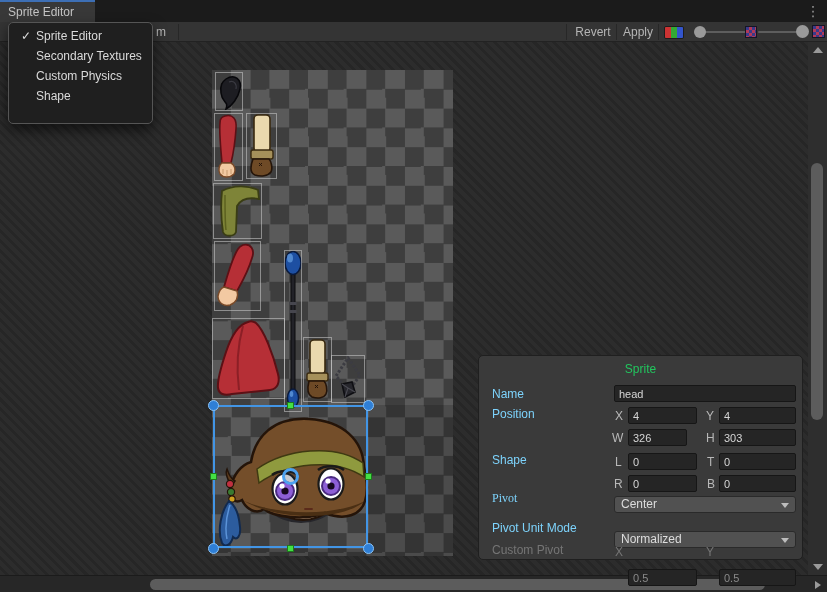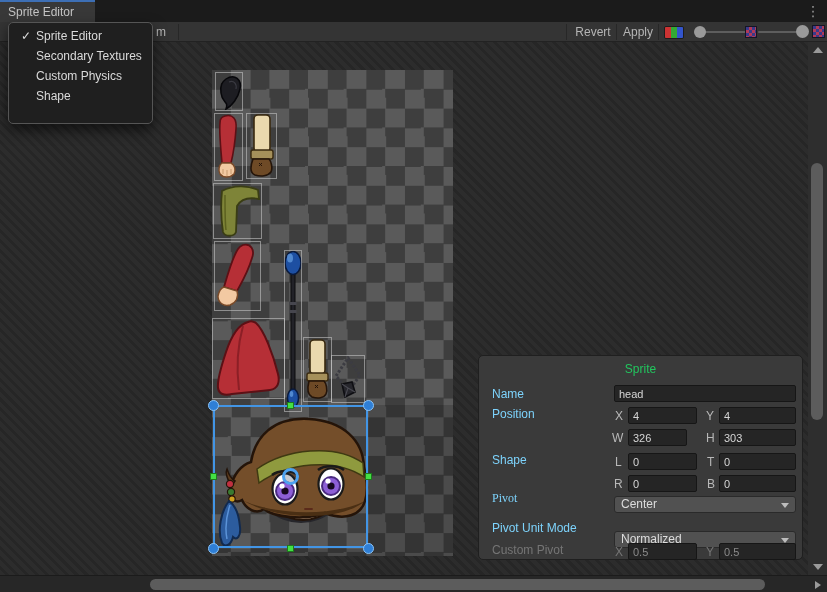--- a/index.html
+++ b/index.html
@@ -64,21 +64,21 @@
   .menu-item.highlighted { background:#1f6dc9; color:#ffffff; }
   
   .panel { position:absolute; left:478px; top:355px; width:325px; height:205px;
     background:#3a3a3a; border:1px solid #1f1f1f; border-radius:5px; z-index:20; }
   .panel-title { position:absolute; left:0; top:6px; width:100%; text-align:center; color:#22c55e; }
   .prow-label { position:absolute; left:13px; color:#7dd3fc; }
   .prow-label.disabled, .axis-label.disabled { color:#757575; }
   .pfield { position:absolute; height:17px; background:#252525; border:1px solid #161616;
     border-radius:2px; color:#d6d6d6; font-size:11px; padding:0 4px;
     font-family:"Liberation Sans", sans-serif; }
-  .pfield.disabled { color:#8a8a8a; }
+  .pfield.disabled { color:#8a8a8a;margin-top:26px; }
   .axis-label { position:absolute; color:#b8b8b8; }
   .pdrop { position:absolute; left:135px; width:182px; height:17px; background:#515151;
     border:1px solid #2a2a2a; border-radius:3px; color:#dddddd; font-size:12px;
     line-height:15px; padding-left:6px; cursor:pointer; }
   .pdrop .caret { position:absolute; right:6px; top:6px; width:0; height:0;
     border-left:4px solid transparent; border-right:4px solid transparent;
     border-top:5px solid #bdbdbd; }
   
   .vscroll { position:absolute; left:808px; top:42px; width:19px; height:533px; background:#2e2e2e; }
   .vthumb { position:absolute; left:3px; top:121px; width:12px; height:257px;

